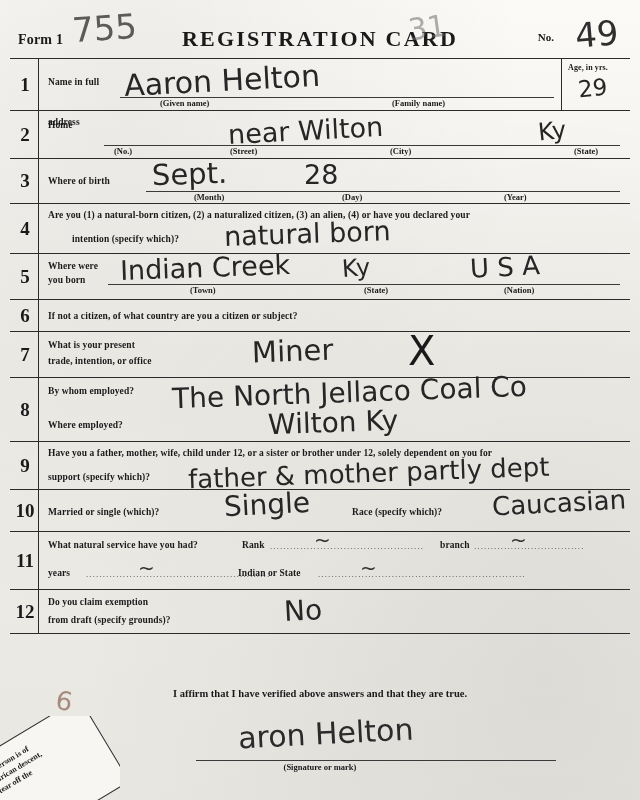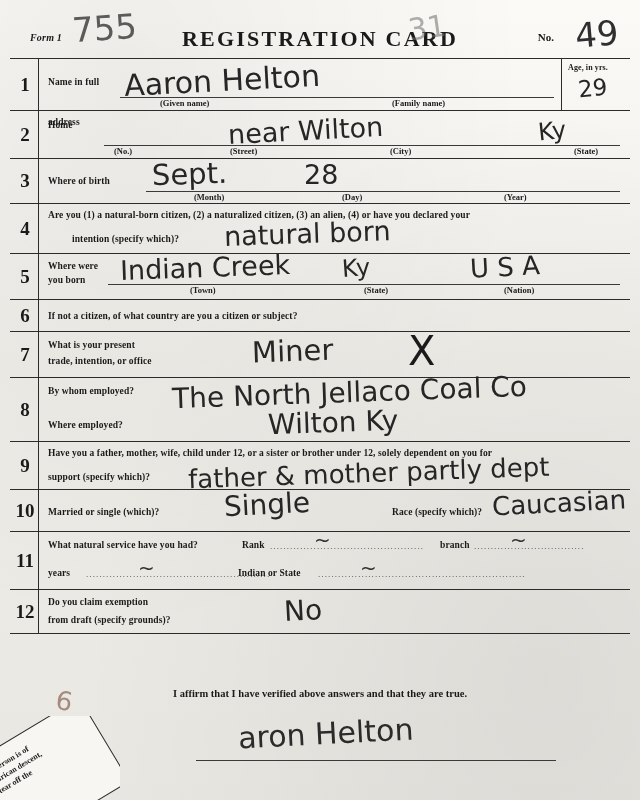--- a/index.html
+++ b/index.html
@@ -35,25 +35,24 @@
   }
 
   
   .header {
     position: absolute;
     left: 0; right: 0; top: 0;
     height: 58px;
   }
   .form-no {
     position: absolute;
-    left: 30px; top: 32px;
-    font-size: 10px;
+    left: 18px; top: 32px;
+    font-size: 14px;
     font-weight: bold;
     letter-spacing: 0.2px;
-    font-style: italic;
   }
   .title {
     position: absolute;
     left: 0; right: 0; top: 26px;
     text-align: center;
     font-size: 22px;
     font-weight: bold;
     letter-spacing: 2.2px;
     font-family: "Liberation Serif", serif;
   }
@@ -386,21 +385,21 @@
         <div class="hand" style="left:146px; top:16px; font-size:26px; transform:rotate(-2deg);">father &amp; mother partly dept</div>
       </div>
     </div>
 
     <div class="row" style="height:42px">
       <div class="num">10</div>
       <div class="numdiv"></div>
       <div class="body">
         <div class="lbl" style="left:6px; top:17px;">Married or single (which)?</div>
         <div class="hand" style="left:182px; top:-2px; font-size:28px; transform:rotate(-3deg);">Single</div>
-        <div class="lbl" style="left:310px; top:17px;margin-left:40px;">Race (specify which)?</div>
+        <div class="lbl" style="left:310px; top:17px;">Race (specify which)?</div>
         <div class="hand" style="left:450px; top:-2px; font-size:26px; transform:rotate(-3deg);">Caucasian</div>
       </div>
     </div>
 
     <div class="row" style="height:58px">
       <div class="num">11</div>
       <div class="numdiv"></div>
       <div class="body">
         <div class="lbl" style="left:6px; top:8px;">What natural service have you had?</div>
         <div class="lbl" style="left:200px; top:8px;">Rank</div>
@@ -428,20 +427,21 @@
         <div class="hand" style="left:242px; top:4px; font-size:28px; transform:rotate(-3deg);">No</div>
       </div>
     </div>
 
   </div>
 
   <div class="affirm">
     <div class="affirm-text">I affirm that I have verified above answers and that they are true.</div>
     <div class="sig-hand">aron Helton</div>
     <div class="sig-line"></div>
+    <div class="sig-cap">(Signature or mark)</div>
   </div>
 
   <div class="redmark">6</div>
 
   <div class="corner">
     <div class="tri"></div>
     <div class="ctext">
       <div>If person is of</div>
       <div>African descent,</div>
       <div>tear off the</div>

